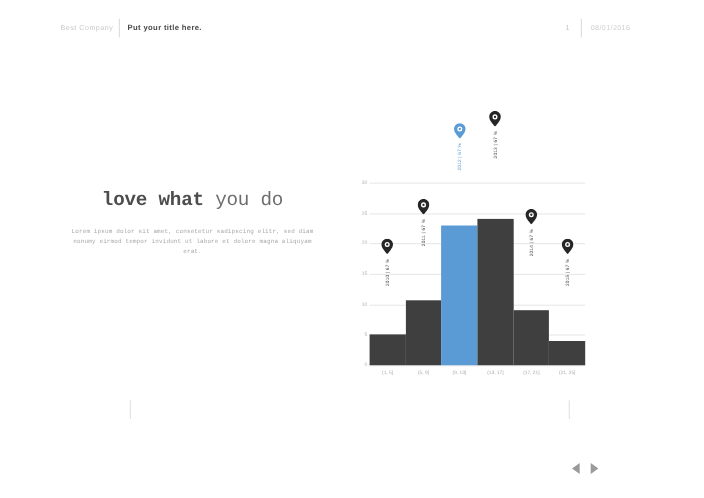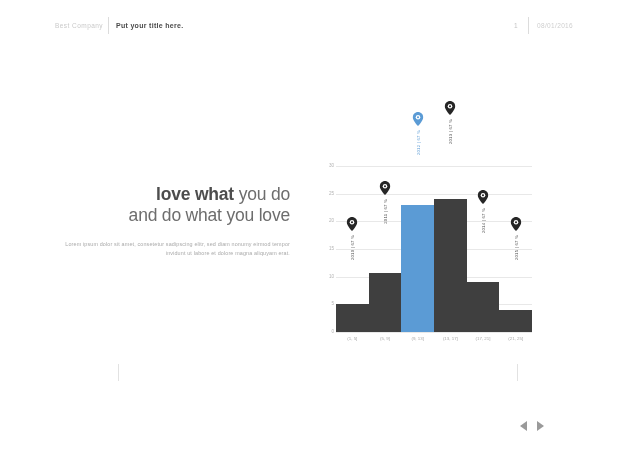--- a/index.html
+++ b/index.html
@@ -36,22 +36,23 @@
     position:absolute;left:514px;top:22px;
     font-size:6.5px;color:#c4c4c4;white-space:nowrap;
   }
   .hdr-date{
     position:absolute;left:537px;top:22px;
     font-size:6.5px;letter-spacing:.35px;color:#cfcfcf;white-space:nowrap;
   }
 
   
   .textblock{
-    position:absolute;left:60px;top:184px;width:230px;
-    text-align:right;
+    position:absolute;left:60px;top:172px;width:230px;
+    text-align:center;
+    font-family:Liberation Mono, monospace;
   }
   .headline{
     font-size:17.5px;line-height:21px;color:#6d6d6d;
     font-weight:normal;letter-spacing:-0.2px;
     margin:0;white-space:nowrap;
   }
   .headline .b{font-weight:bold;color:#4d4d4d;}
   .tagline{
     margin-top:16px;
     font-size:7.5px;font-weight:bold;color:#5a5a5a;letter-spacing:.2px;
@@ -148,21 +149,20 @@
     <div class="hdr-title">Put your title here.</div>
     <div class="hdr-page">1</div>
     <div class="hdr-div right"></div>
     <div class="hdr-date">08/01/2016</div>
   </div>
 
   <div class="textblock">
     <div class="headline">
       <span class="b">love what</span><span> you do</span>
     </div>
-    <div class="headline">and do what you love</div>
     <div class="body-copy">Lorem ipsum dolor sit amet, consetetur sadipscing elitr, sed diam nonumy eirmod tempor invidunt ut labore et dolore magna aliquyam erat.</div>
   </div>
 
   <div class="chart-wrap">
     <div class="chart-plot"></div>
     <div class="plot-area" id="gridlayer">
         <div class="grid-line" style="top: 0px;"></div>
         <div class="ytick" style="top: 0px;">30</div>
         <div class="grid-line" style="top: 27.6667px;"></div>
         <div class="ytick" style="top: 27.6667px;">25</div>

